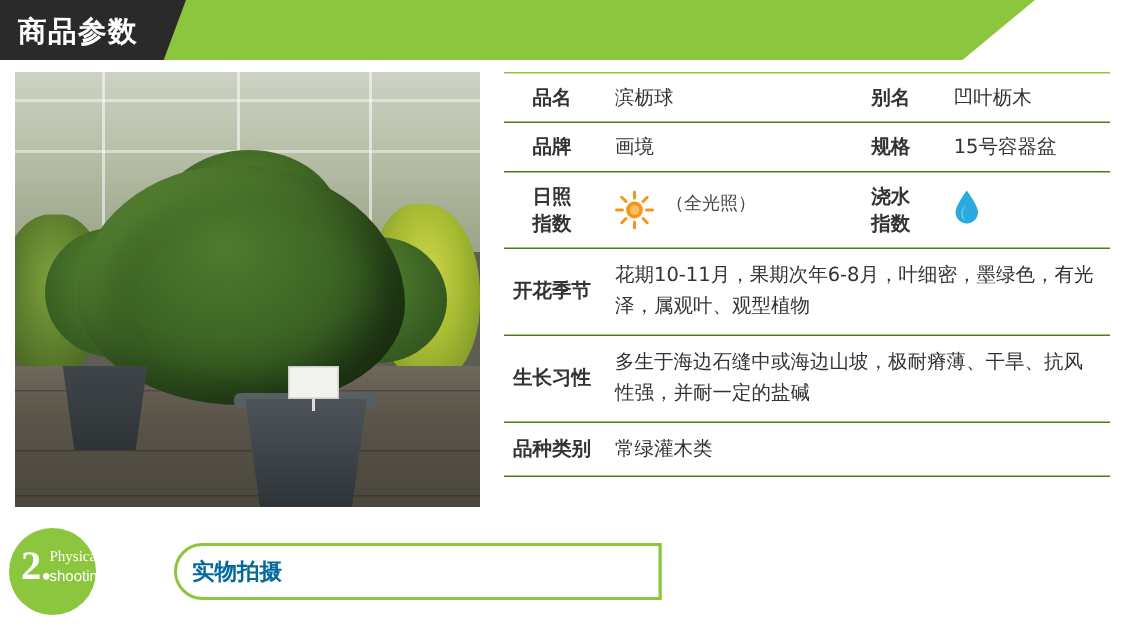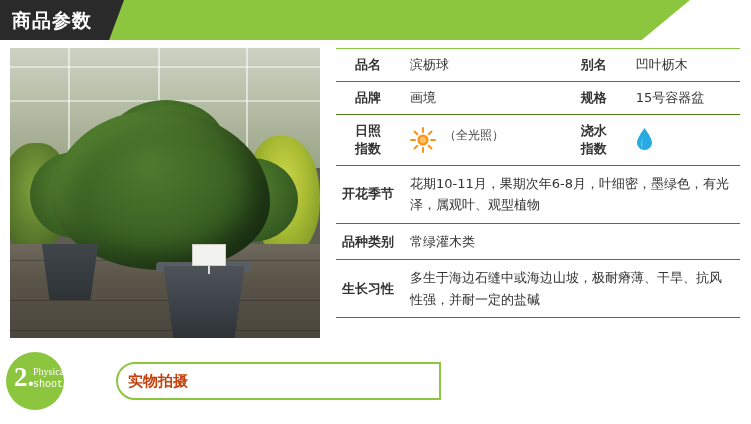--- a/index.html
+++ b/index.html
@@ -147,35 +147,35 @@
   .circle-num {
     position:absolute; left:14px; top:10px; color:#ffffff;
     font-size:27px; font-weight:bold; font-family:"Liberation Serif", serif;
   }
   .circle-txt1 {
     position:absolute; left:33px; top:14px; color:#ffffff;
     font-size:10px; font-family:"Liberation Serif", serif;
   }
   .circle-txt2 {
     position:absolute; left:33px; top:27px; color:#ffffff;
-    font-size:10px; font-family:Liberation Mono, monospace;
+    font-size:10px; font-family:Liberation Sans, sans-serif;
   }
   .bar {
     position:absolute; left:116px; top:10px; width:325px; height:38px;
     border:2px solid #8cc63f; border-radius:19px 0 0 19px;
     background:#ffffff;
   }
   .bar-fill {
     position:absolute; left:116px; top:10px; width:325px; height:38px;
     border-radius:19px 0 0 19px;
     background:linear-gradient(90deg,#ffffff 0%, #ffffff 18%, #a5d455 34%, #8cc63f 100%);
   }
   .bar-cn {
     position:absolute; left:128px; top:20px; font-size:15px; font-weight:bold;
-    color:#c2410c; font-family:Liberation Sans, sans-serif;
+    color:#0369a1; font-family:Liberation Sans, sans-serif;
   }
   .bar-slash {
     position:absolute; left:222px; top:19px; font-size:16px; color:#ffffff;
     font-family:"Liberation Serif", serif;
   }
   .bar-en {
     position:absolute; left:240px; top:20px; font-size:15px; color:#ffffff;
     font-family:"Liberation Serif", serif;
   }
 </style>
@@ -263,26 +263,26 @@
             <path d="M5.6 16.5 C5.6 13.8 8 10.2 8 10.2 C8 10.2 5 13.6 5 16.6 C5 18.6 6.2 20.2 7.8 20.8 C6.5 19.9 5.6 18.3 5.6 16.5 Z" fill="#9fdcf6"></path>
           </svg>
         </span>
       </td>
     </tr>
     <tr>
       <td class="lbl">开花季节</td>
       <td class="val val-wide" colspan="3">花期10-11月，果期次年6-8月，叶细密，墨绿色，有光泽，属观叶、观型植物</td>
     </tr>
     <tr>
+      <td class="lbl">生长习性</td>
+      <td class="val val-wide" colspan="3">多生于海边石缝中或海边山坡，极耐瘠薄、干旱、抗风性强，并耐一定的盐碱</td>
+    </tr>
+    <tr>
       <td class="lbl">品种类别</td>
       <td class="val val-wide" colspan="3">常绿灌木类</td>
-    </tr>
-    <tr>
-      <td class="lbl">生长习性</td>
-      <td class="val val-wide" colspan="3">多生于海边石缝中或海边山坡，极耐瘠薄、干旱、抗风性强，并耐一定的盐碱</td>
     </tr>
   </tbody>
 </table>
 
 <div class="bottom">
   <div class="circle"></div>
   <div class="circle-num">2.</div>
   <div class="circle-txt1">Physical</div>
   <div class="circle-txt2">shooting</div>
   <div class="bar-fill"></div>

